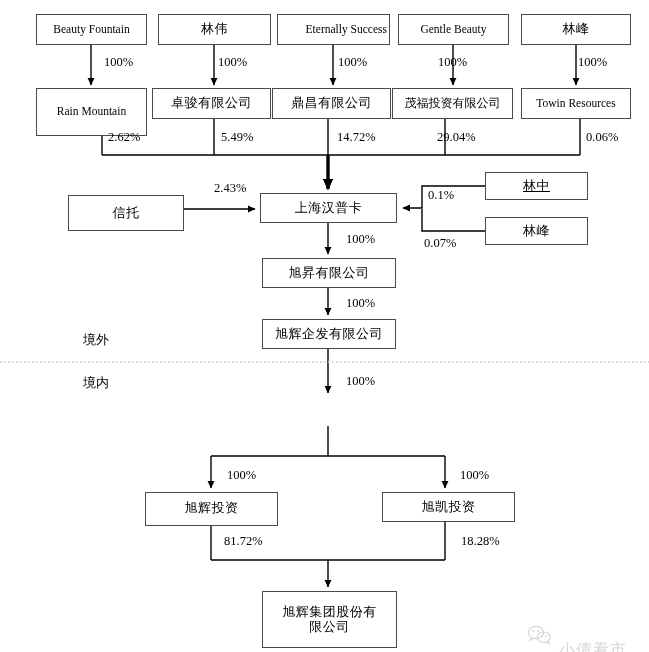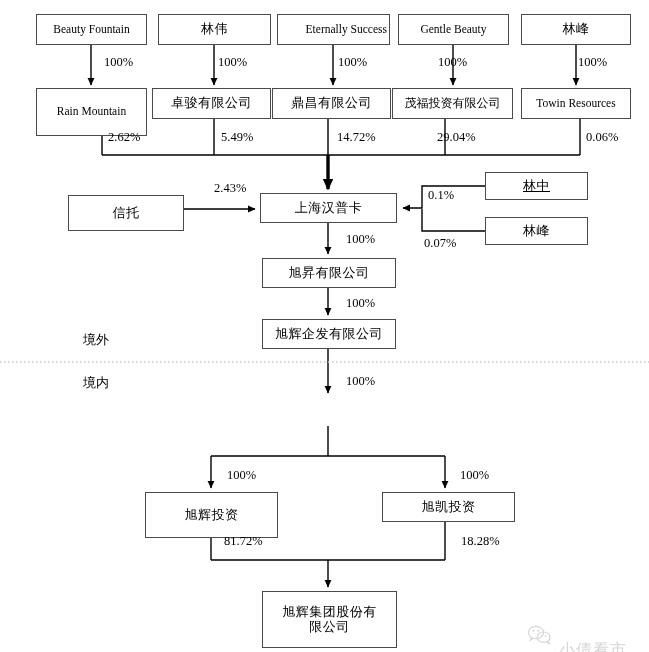--- a/index.html
+++ b/index.html
@@ -175,21 +175,21 @@
     <span class="node-label lbl-cn">林峰</span>
   </div>
 
   <div class="node-box" style="left:262px; top:258px; width:134px; height:30px;">
     <span class="node-label lbl-cn">旭昇有限公司</span>
   </div>
   <div class="node-box" style="left:262px; top:319px; width:134px; height:30px;">
     <span class="node-label lbl-cn">旭辉企发有限公司</span>
   </div>
 
-  <div class="node-box" style="left:145px; top:492px; width:133px; height:46px;">
+  <div class="node-box" style="left:145px; top:492px; width:133px; height:34px;font-family:Liberation Mono, monospace;">
     <span class="node-label lbl-cn">旭辉投资</span>
   </div>
   <div class="node-box" style="left:382px; top:492px; width:133px; height:30px;">
     <span class="node-label lbl-cn">旭凯投资</span>
   </div>
 
   <div class="node-box" style="left:262px; top:591px; width:135px; height:57px; padding:12px 12px;">
     <span class="node-label lbl-cn">旭辉集团股份有限公司</span>
   </div>
 

